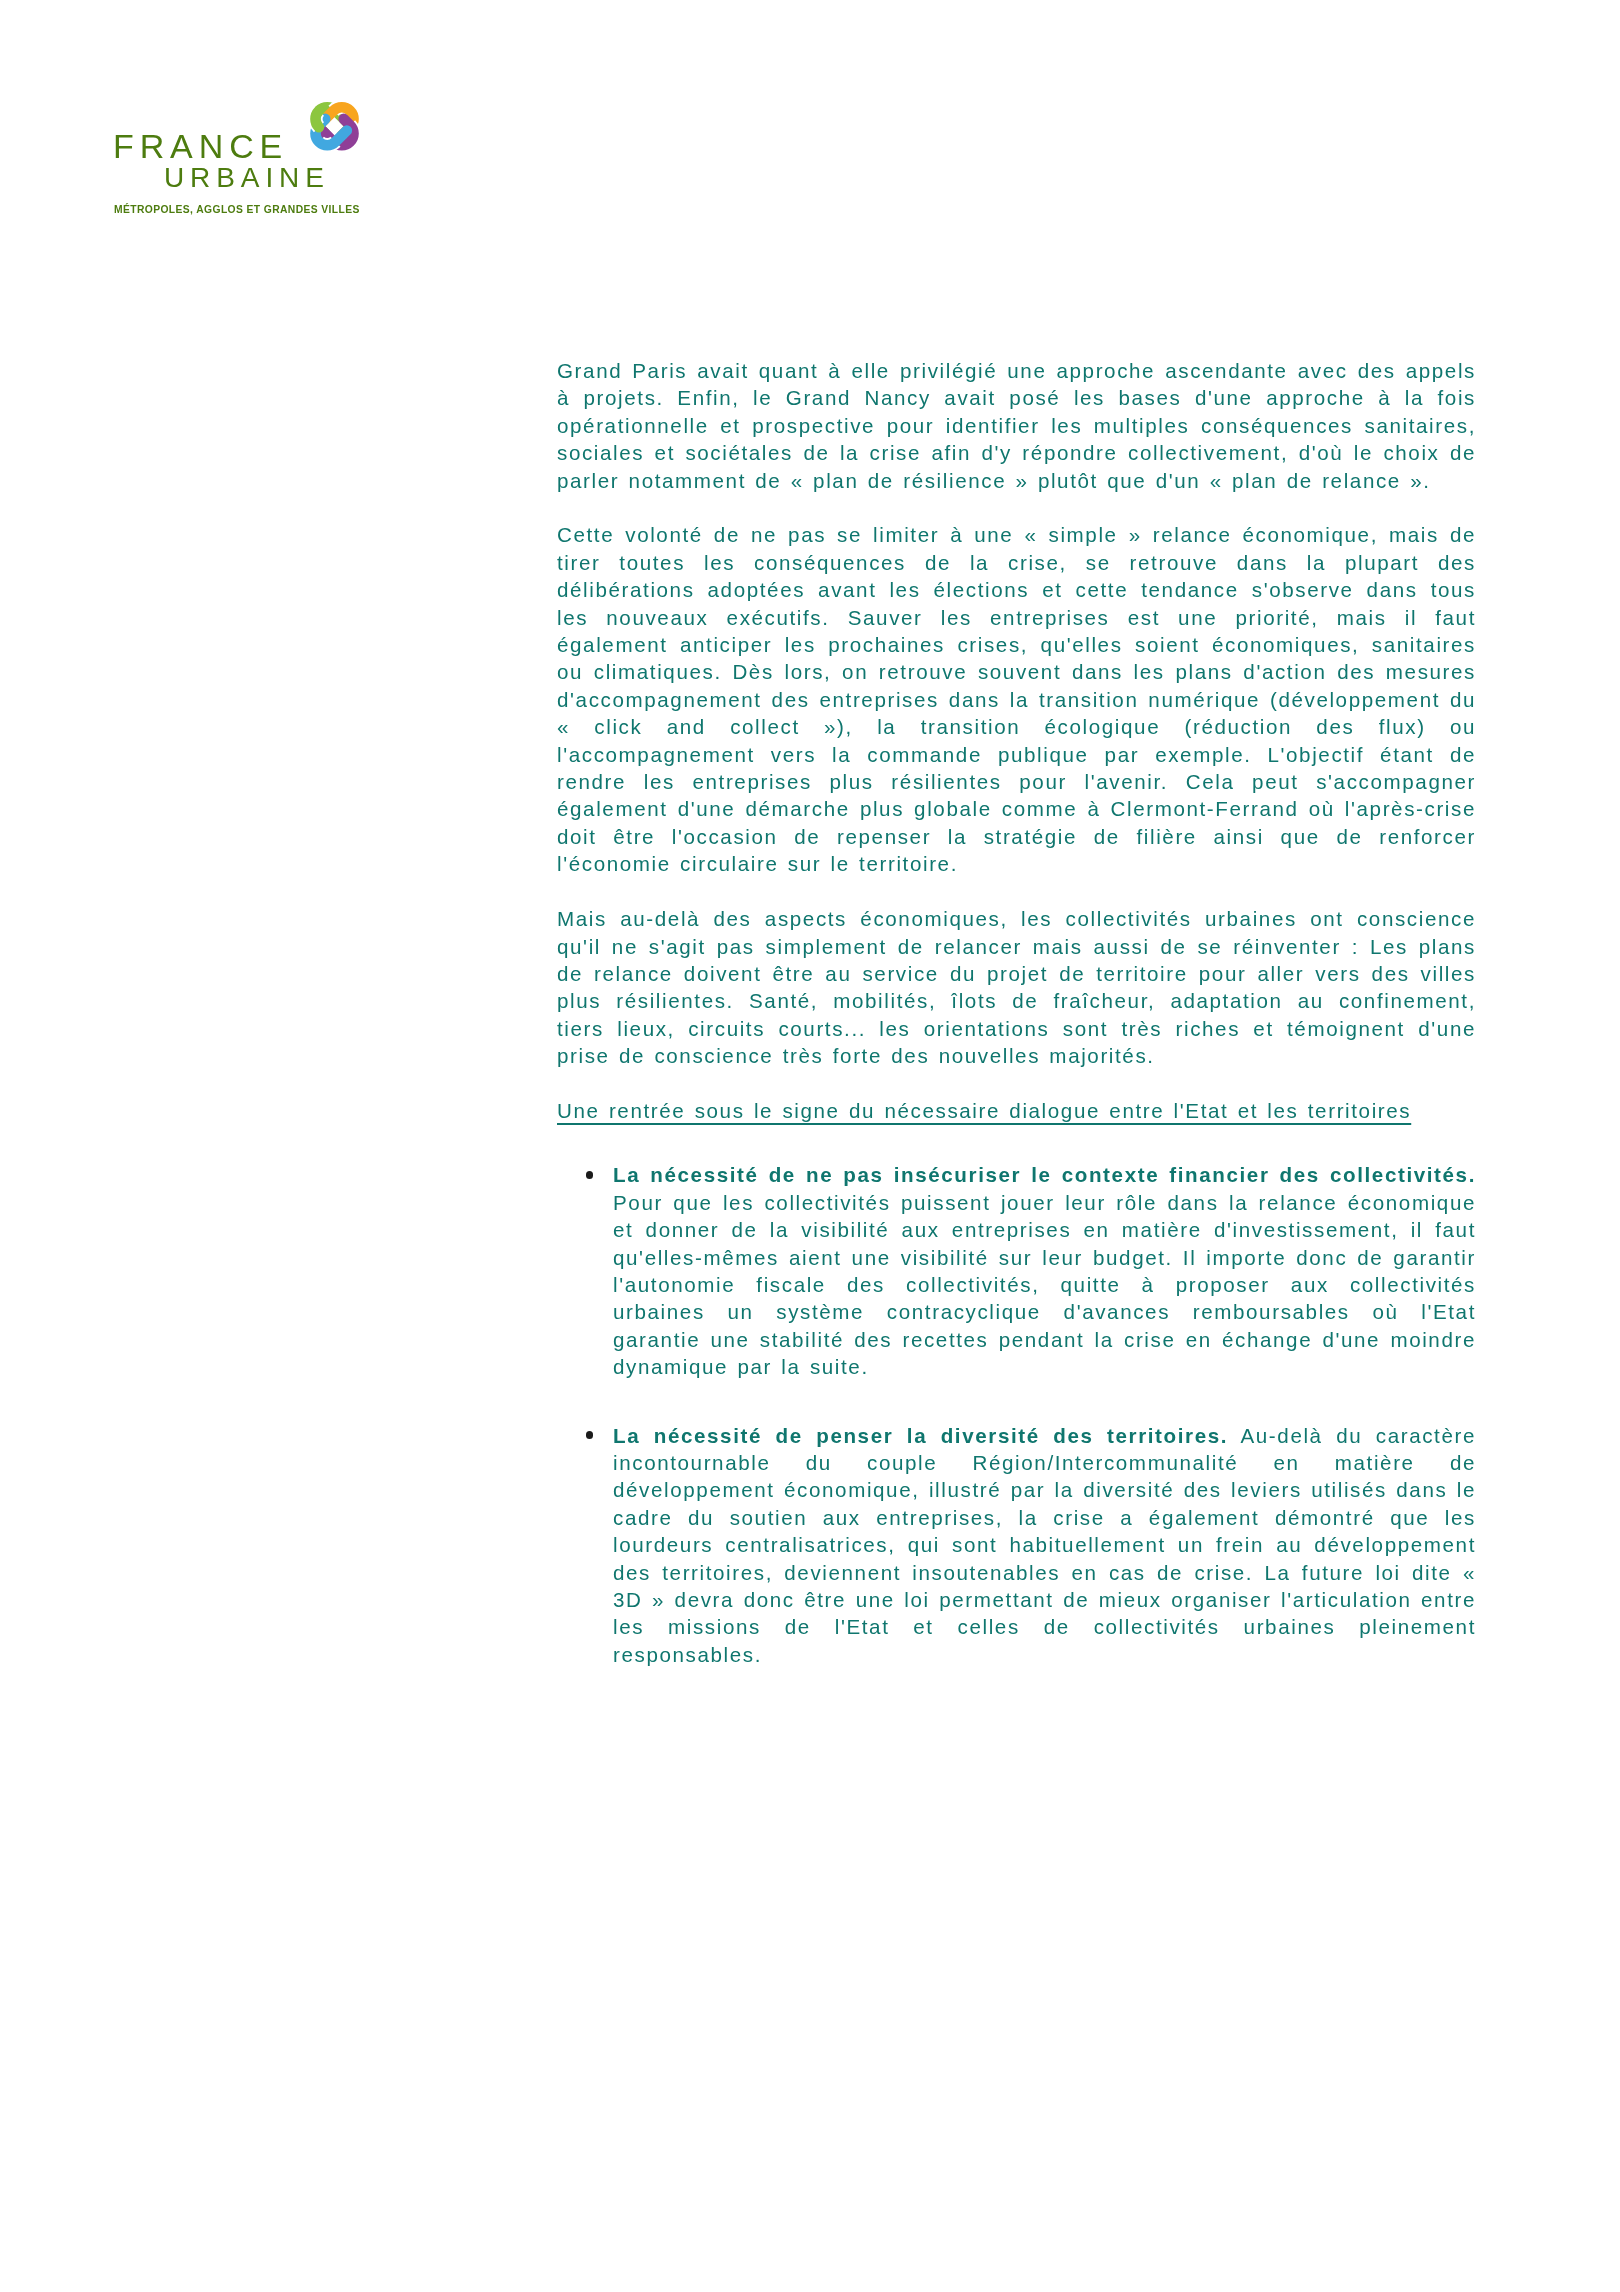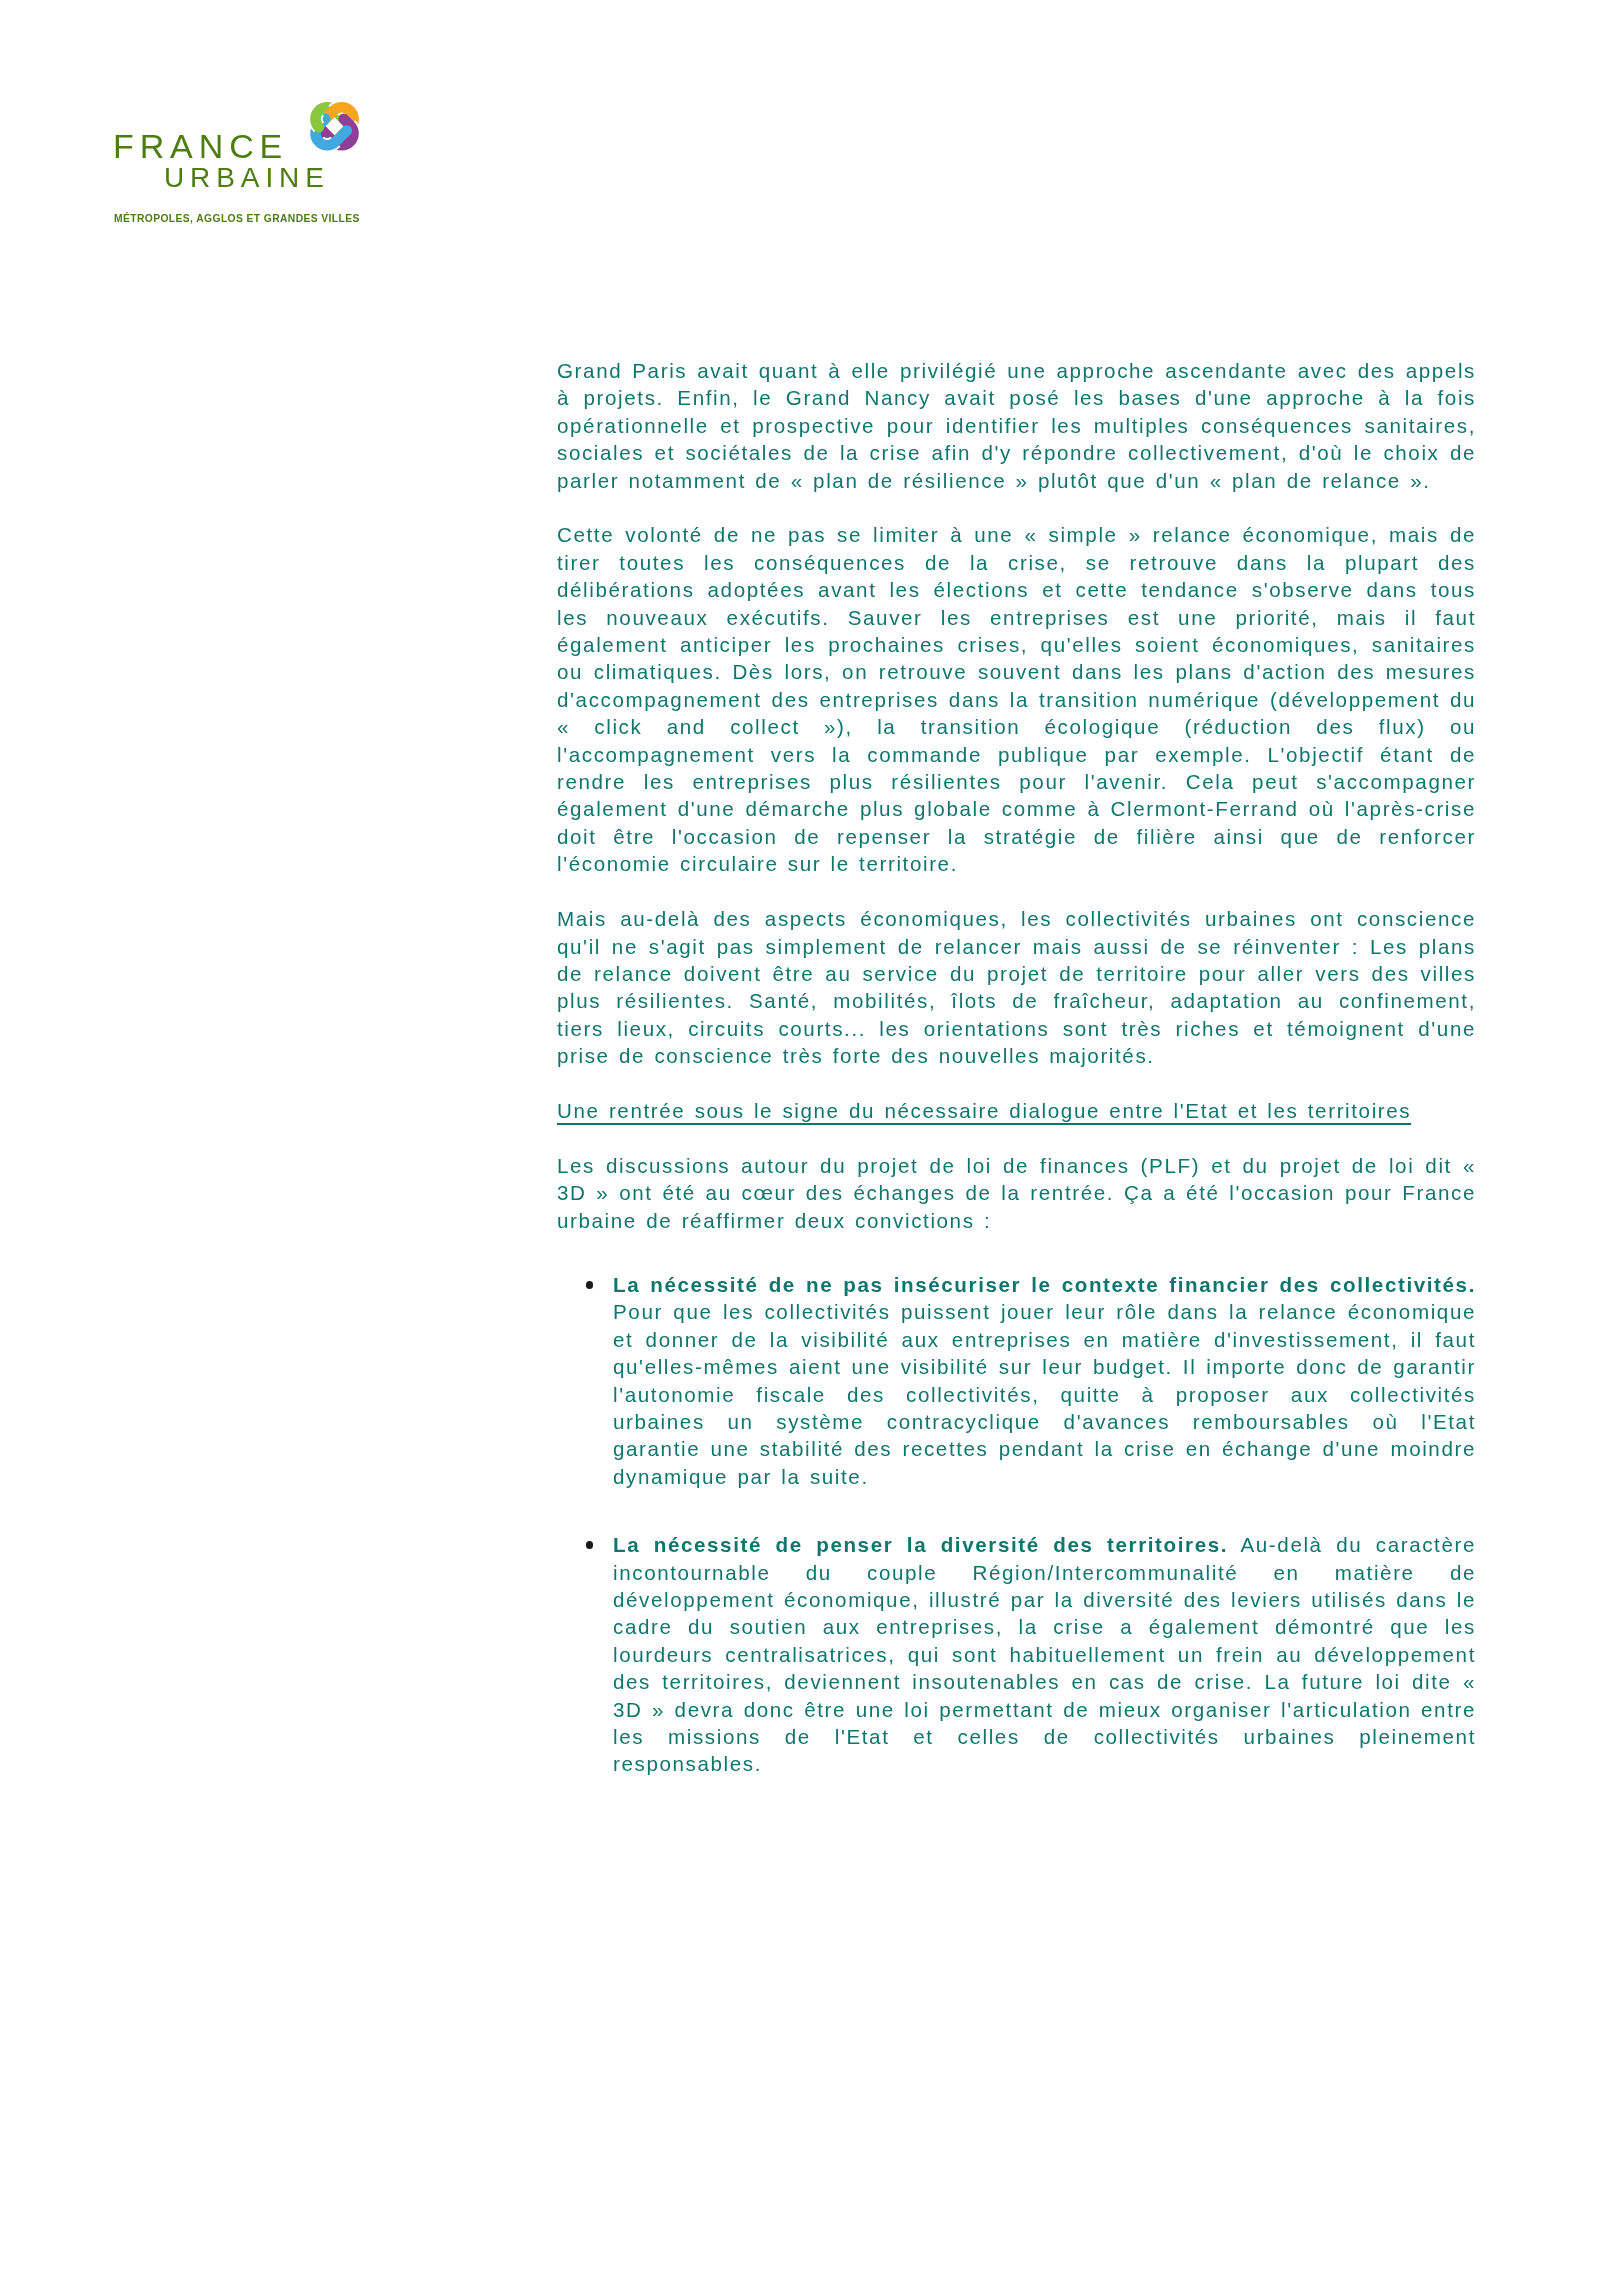--- a/index.html
+++ b/index.html
@@ -22,21 +22,21 @@
     position: absolute; left: 0; top: 43px;
     font-size: 34px; line-height: 1; font-weight: 400;
     letter-spacing: 5.9px; white-space: nowrap;
   }
   .logo-line2 {
     position: absolute; left: 51px; top: 78px;
     font-size: 28px; line-height: 1; font-weight: 400;
     letter-spacing: 5.9px; white-space: nowrap;
   }
   .logo-tagline {
-    position: absolute; left: 1px; top: 128px;
+    position: absolute; left: 1px; top: 119px;
     font-size: 10.3px; line-height: 1; font-weight: 700;
     letter-spacing: 0.4px; white-space: nowrap;
   }
   .knot { position: absolute; left: 186px; top: 3.9px; }
 
   
   .content {
     position: absolute; left: 557px; top: 357px; width: 919px;
     font-size: 20.6px; line-height: 27.4px;
     letter-spacing: 1.6px; word-spacing: 2px;
@@ -92,21 +92,20 @@
   <div class="logo-line1">FRANCE</div>
   <div class="logo-line2">URBAINE</div>
   <div class="logo-tagline">MÉTROPOLES, AGGLOS ET GRANDES VILLES</div>
 </div>
 
 <div class="content">
   <p>Grand Paris avait quant à elle privilégié une approche ascendante avec des appels à projets. Enfin, le Grand Nancy avait posé les bases d'une approche à la fois opérationnelle et prospective pour identifier les multiples conséquences sanitaires, sociales et sociétales de la crise afin d'y répondre collectivement, d'où le choix de parler notamment de « plan de résilience » plutôt que d'un « plan de relance ».</p>
   <p>Cette volonté de ne pas se limiter à une « simple » relance économique, mais de tirer toutes les conséquences de la crise, se retrouve dans la plupart des délibérations adoptées avant les élections et cette tendance s'observe dans tous les nouveaux exécutifs. Sauver les entreprises est une priorité, mais il faut également anticiper les prochaines crises, qu'elles soient économiques, sanitaires ou climatiques. Dès lors, on retrouve souvent dans les plans d'action des mesures d'accompagnement des entreprises dans la transition numérique (développement du « click and collect »), la transition écologique (réduction des flux) ou l'accompagnement vers la commande publique par exemple. L'objectif étant de rendre les entreprises plus résilientes pour l'avenir. Cela peut s'accompagner également d'une démarche plus globale comme à Clermont-Ferrand où l'après-crise doit être l'occasion de repenser la stratégie de filière ainsi que de renforcer l'économie circulaire sur le territoire.</p>
   <p>Mais au-delà des aspects économiques, les collectivités urbaines ont conscience qu'il ne s'agit pas simplement de relancer mais aussi de se réinventer : Les plans de relance doivent être au service du projet de territoire pour aller vers des villes plus résilientes. Santé, mobilités, îlots de fraîcheur, adaptation au confinement, tiers lieux, circuits courts... les orientations sont très riches et témoignent d'une prise de conscience très forte des nouvelles majorités.</p>
   <p class="section-heading">Une rentrée sous le signe du nécessaire dialogue entre l'Etat et les territoires</p>
-  <p>Les discussions autour du projet de loi de finances (PLF) et du projet de loi dit « 3D » ont été au cœur des échanges de la rentrée. Ça a été l'occasion pour France urbaine de réaffirmer deux convictions :</p>
 
   <ul class="bullets">
     <li>
       <span class="dot"></span>
       <strong>La nécessité de ne pas insécuriser le contexte financier des collectivités.</strong>
       <span>Pour que les collectivités puissent jouer leur rôle dans la relance économique et donner de la visibilité aux entreprises en matière d'investissement, il faut qu'elles-mêmes aient une visibilité sur leur budget. Il importe donc de garantir l'autonomie fiscale des collectivités, quitte à proposer aux collectivités urbaines un système contracyclique d'avances remboursables où l'Etat garantie une stabilité des recettes pendant la crise en échange d'une moindre dynamique par la suite.</span>
     </li>
     <li>
       <span class="dot"></span>
       <strong>La nécessité de penser la diversité des territoires.</strong>

